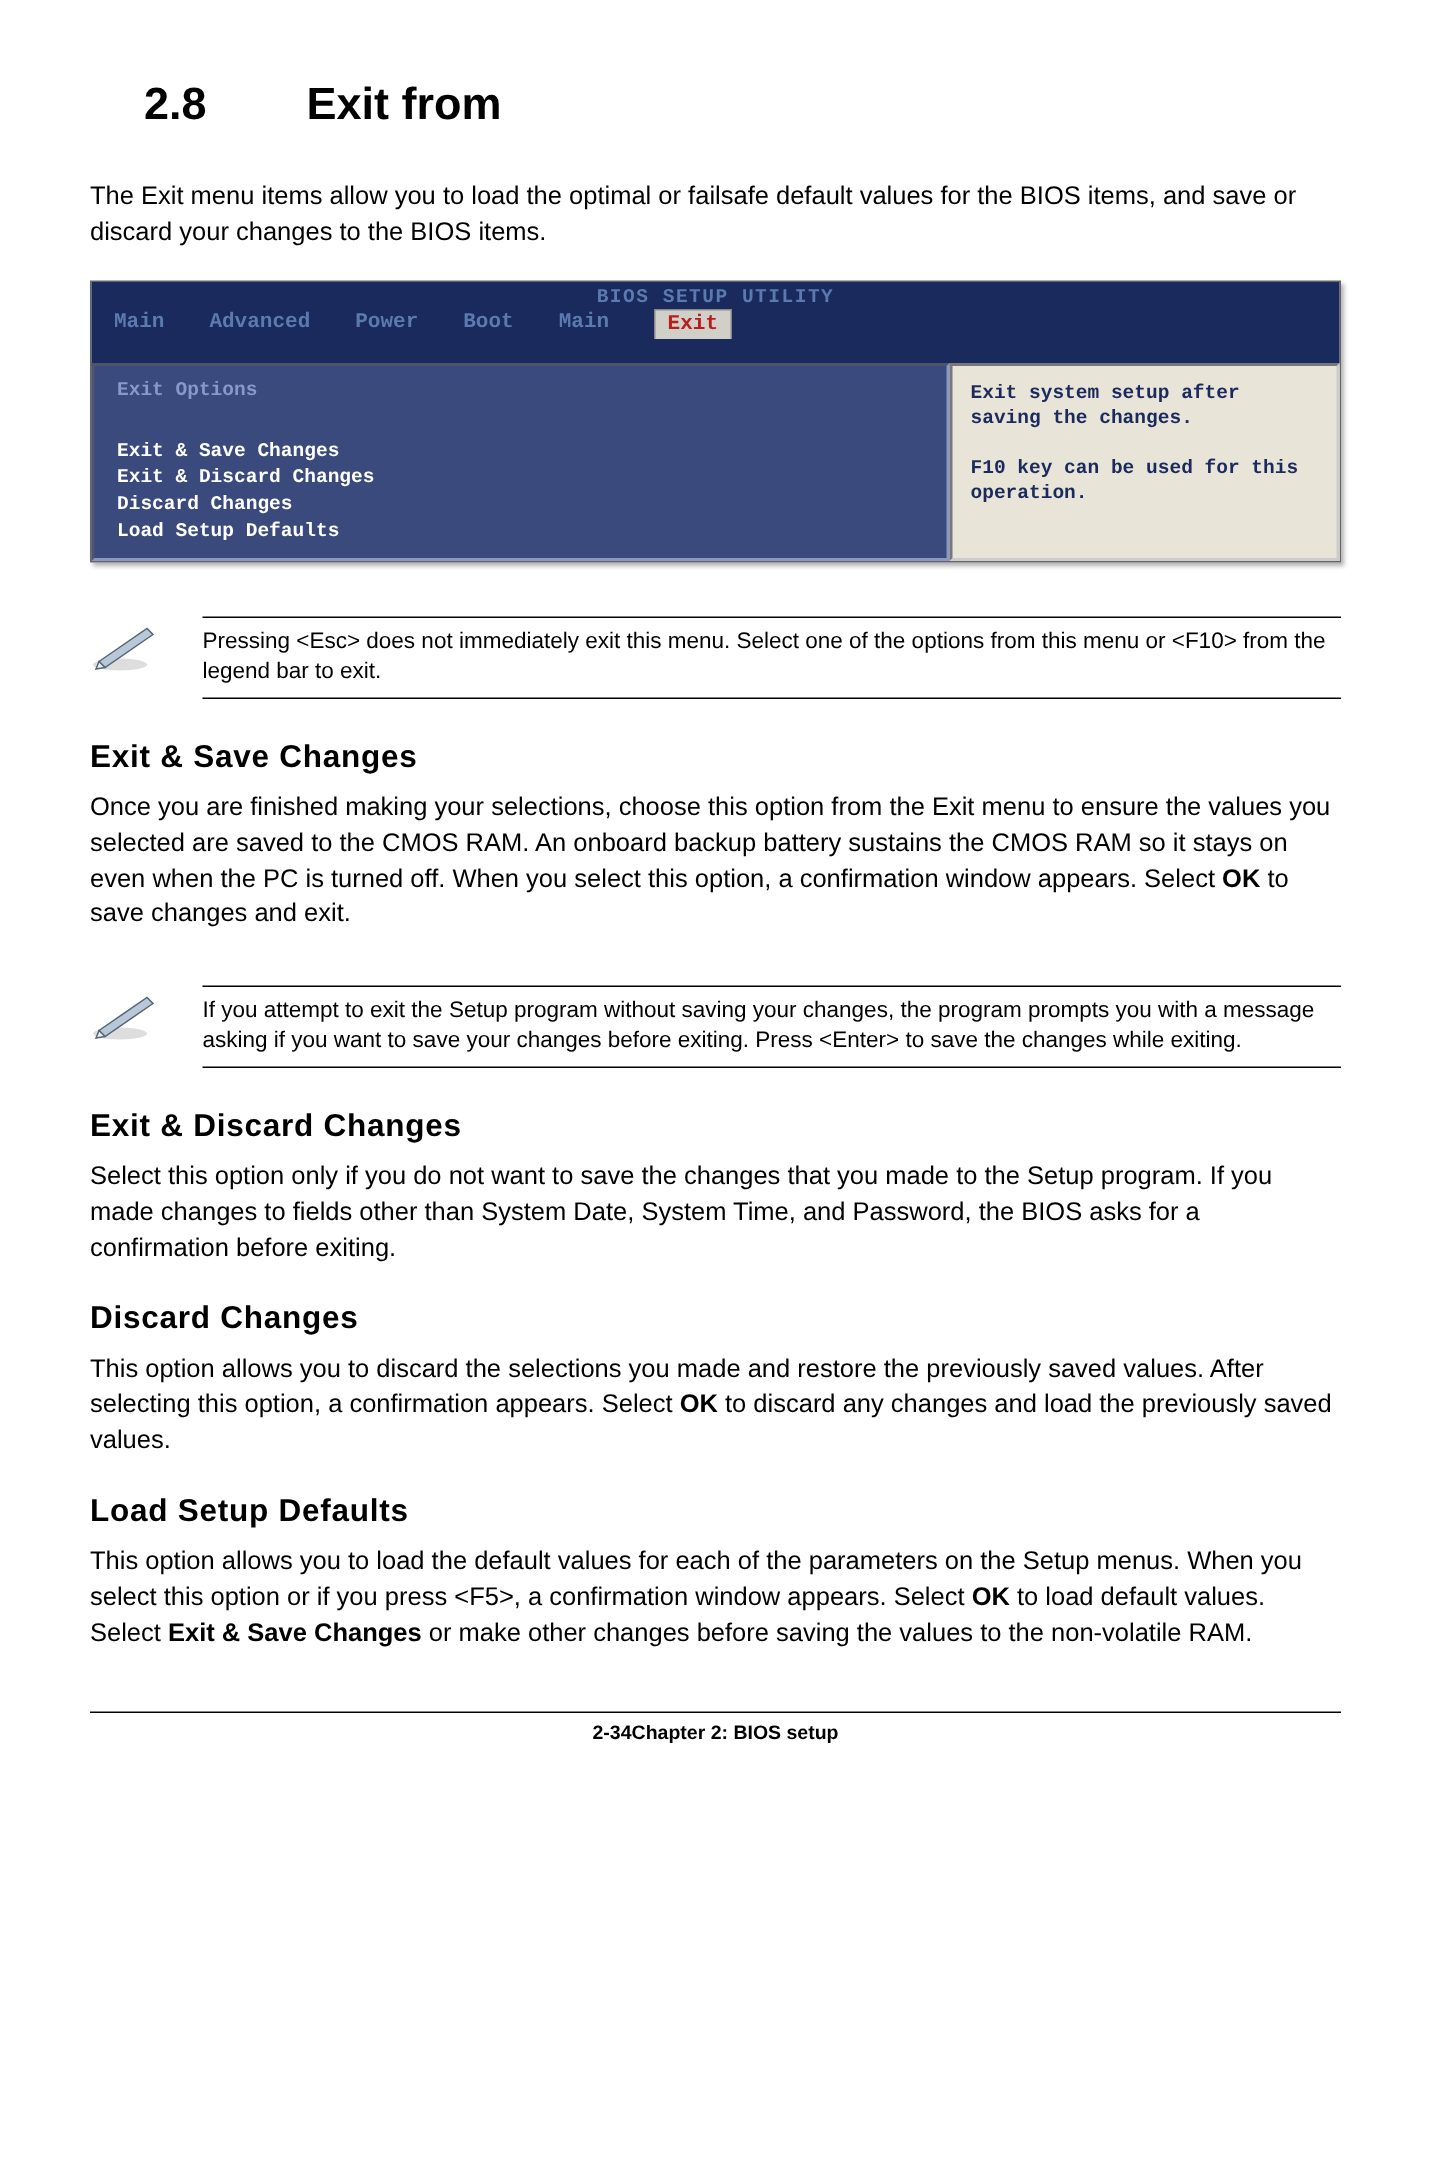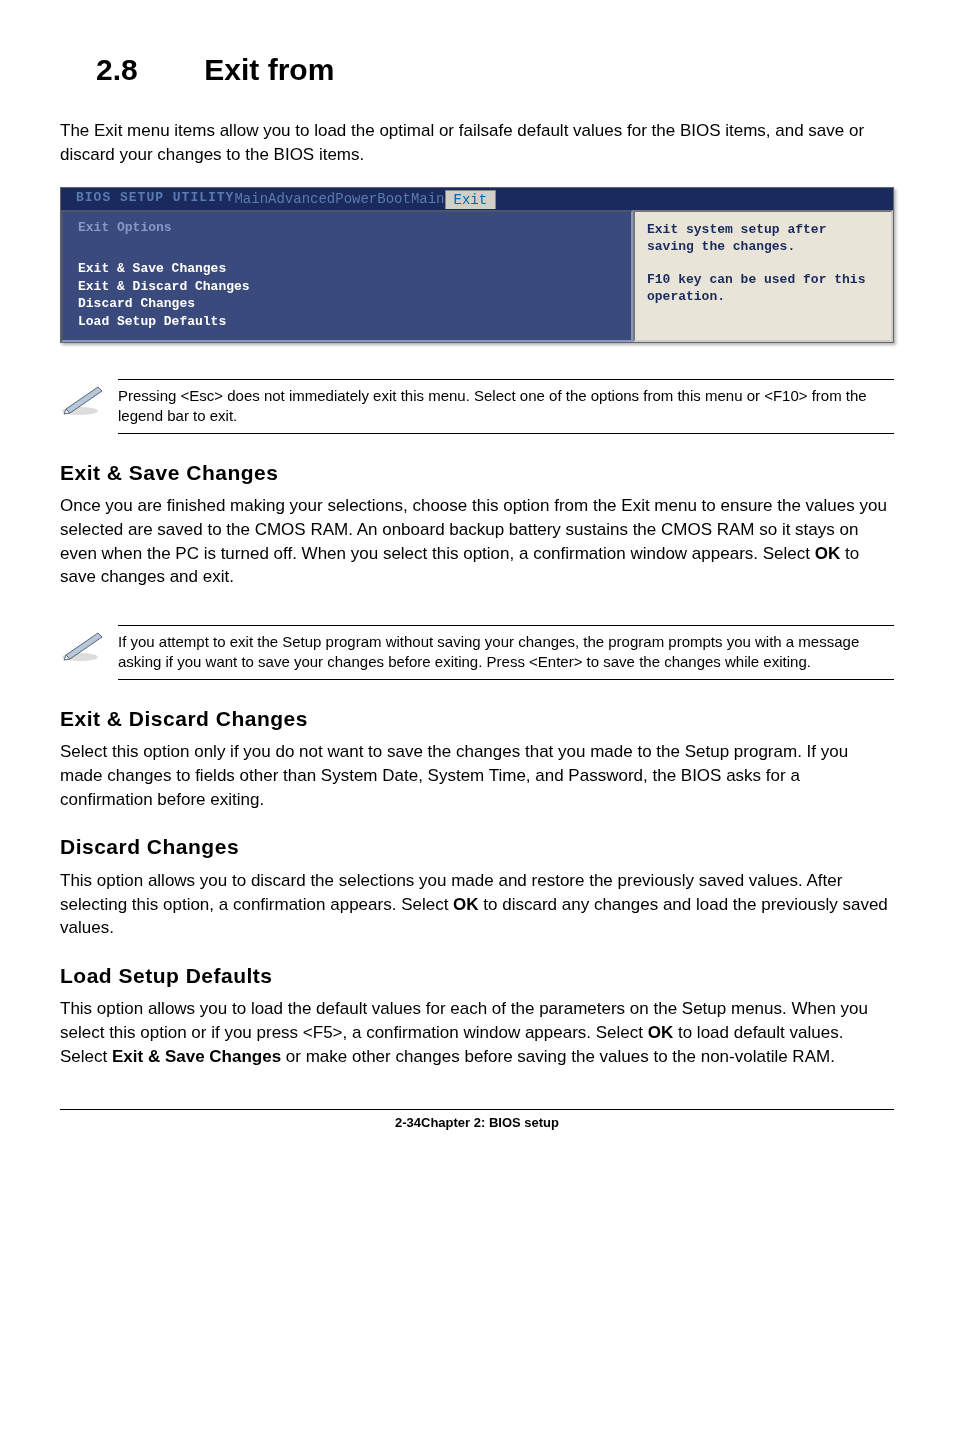--- a/index.html
+++ b/index.html
@@ -34,38 +34,40 @@
     border: 1px solid #666;
     margin-bottom: 20px;
     background: #fff;
     box-shadow: 2px 2px 3px rgba(0,0,0,0.3);
   }
   .bios-header {
     background: #1a2a5c;
     color: #5a7ab0;
     padding: 2px 15px 0 15px;
     display: flex;
+    flex-direction: column;
   }
   .bios-title-row {
     text-align: center;
     font-family: 'Courier New', monospace;
     font-size: 13px;
     font-weight: bold;
     letter-spacing: 1px;
   }
   .bios-tabs {
     display: flex;
     font-family: 'Courier New', monospace;
     font-size: 14px;
-    font-weight: normal;
-    padding-bottom: 1px;
+    font-weight: bold;
+    gap: 30px;
+    padding-bottom: 16px;
   }
   .bios-tab-active {
     background: #d0d0c8;
-    color: #0369a1;
+    color: #b91c1c;
     padding: 0 8px;
     border: 1px solid #888;
     border-bottom: none;
   }
   .bios-body {
     display: flex;
     min-height: 120px;
   }
   .bios-left {
     flex: 1;
@@ -91,21 +93,21 @@
     color: #1a2a5c;
     font-family: 'Courier New', monospace;
     font-size: 13px;
     font-weight: bold;
     padding: 10px 12px;
     border: 2px inset #ccc;
     line-height: 1.3;
   }
   .note-row {
     display: flex;
-    gap: 8px;
+    gap: 25px;
     margin: 36px 0 25px 0;
     align-items: flex-start;
   }
   .note-icon {
     flex-shrink: 0;
     width: 50px;
     padding-top: 2px;
   }
   .note-icon svg {
     width: 46px;

